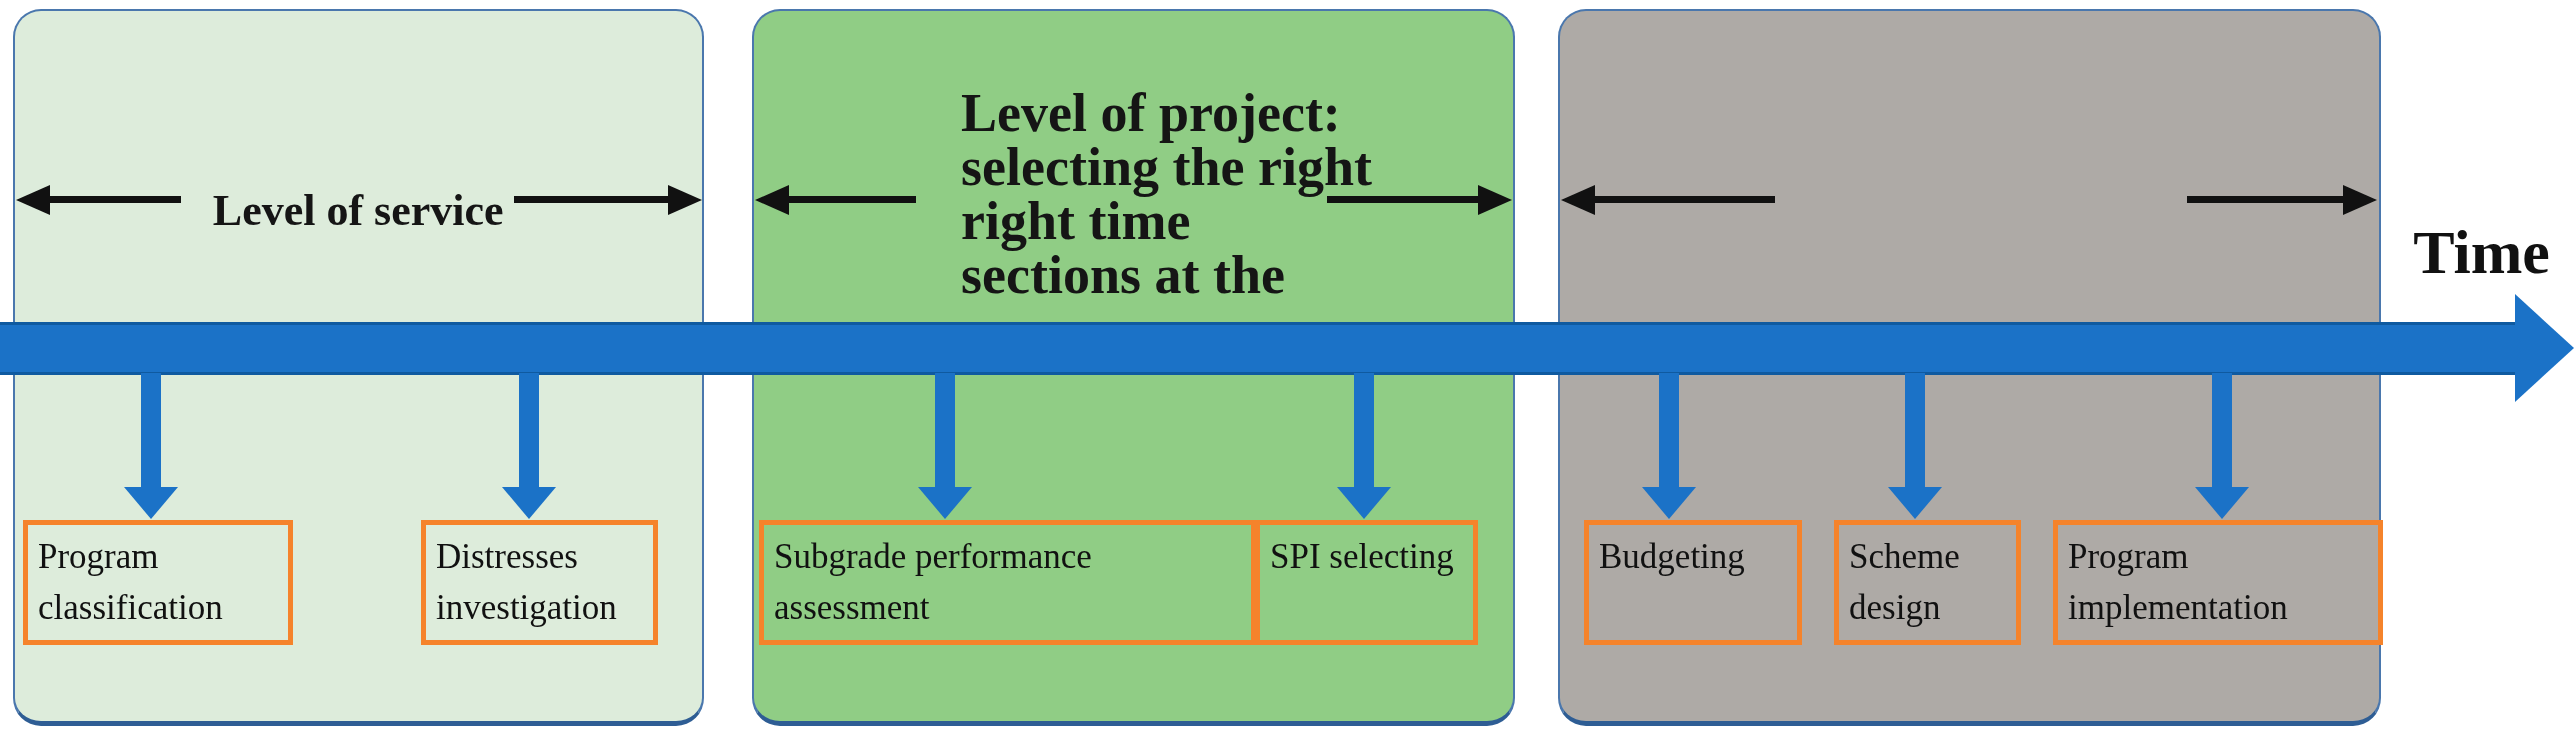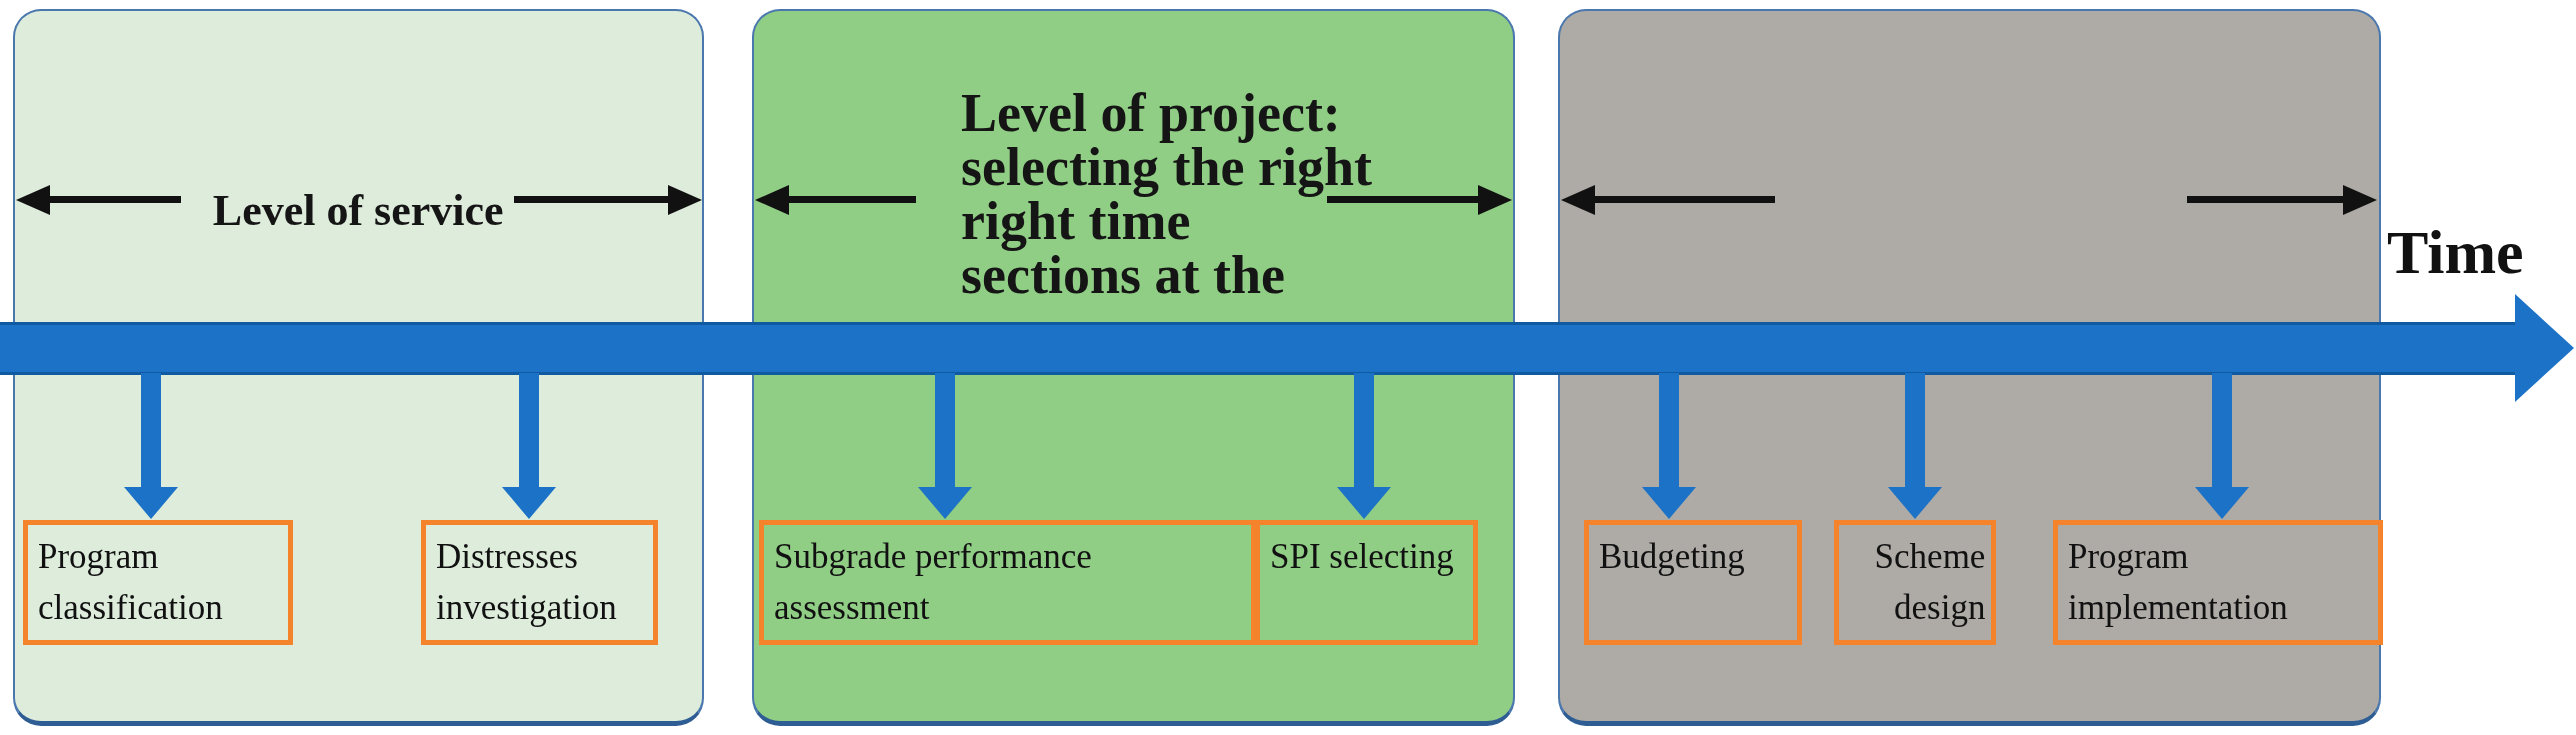--- a/index.html
+++ b/index.html
@@ -36,21 +36,21 @@
     position:absolute;left:0;top:322px;width:2515px;height:53px;box-sizing:border-box;
     background:var(--timeline-blue);
     border-top:3.5px solid var(--timeline-dark);border-bottom:3.5px solid var(--timeline-dark);
   }
   #timeline-head{
     position:absolute;left:2515px;top:294px;width:0;height:0;
     border-top:54px solid transparent;border-bottom:54px solid transparent;
     border-left:59px solid var(--timeline-blue);
   }
   #time-label{
-    position:absolute;left:2387px;top:220px;width:189px;text-align:left;
+    position:absolute;left:2387px;top:220px;width:189px;text-align:center;
     font-weight:bold;font-size:62px;line-height:65px;color:#111;
   }
   
   .down-arrow{position:absolute;top:373px;height:146px;}
   .down-arrow .stem{position:absolute;top:0;left:-10px;width:20px;height:117px;background:var(--timeline-blue);}
   .down-arrow .head{
     position:absolute;top:114px;left:-27px;width:0;height:0;
     border-left:27px solid transparent;border-right:27px solid transparent;
     border-top:32px solid var(--timeline-blue);
   }
@@ -141,17 +141,17 @@
   <div class="down-arrow" style="left:2222px;">
     <div class="stem"></div>
       <div class="head"></div>
   </div>
 
   <div class="task-box" style="left:23px;width:270px;">Program classification</div>
   <div class="task-box" style="left:421px;width:237px;">Distresses investigation</div>
   <div class="task-box" style="left:759px;width:497px;">Subgrade performance assessment</div>
   <div class="task-box" style="left:1255px;width:223px;">SPI selecting</div>
   <div class="task-box" style="left:1584px;width:218px;">Budgeting</div>
-  <div class="task-box" style="left:1834px;width:162px;text-align:right;">Scheme design</div>
+  <div class="task-box" style="left:1834px;width:187px;">Scheme design</div>
   <div class="task-box" style="left:2053px;width:330px;">Program implementation</div>
 
 </div>
 
 
 </body></html>

